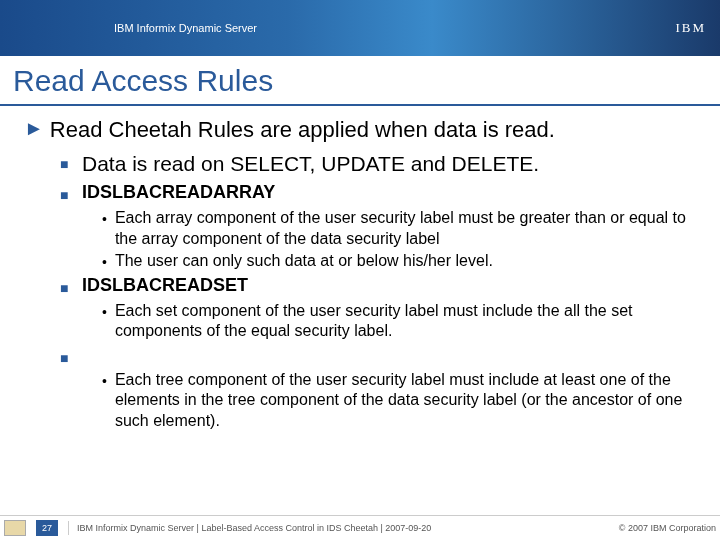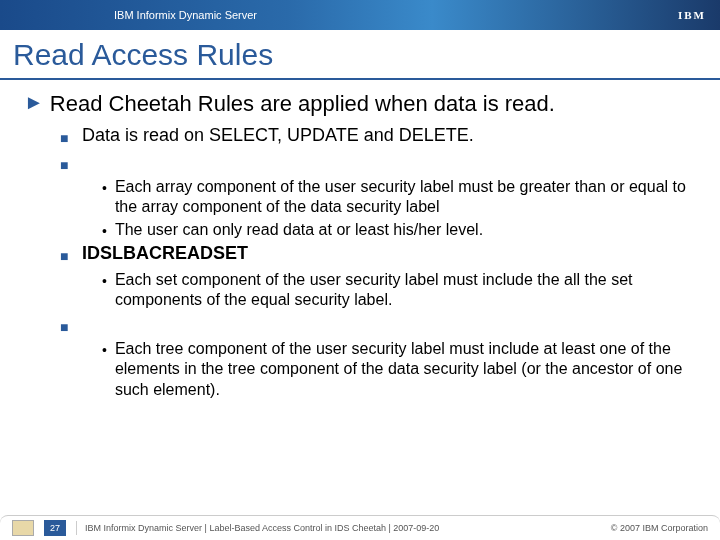--- a/index.html
+++ b/index.html
@@ -11,32 +11,32 @@
     background: #fff;
     overflow: hidden;
     position: relative;
   }
   .header {
     height: 24px;
     background: linear-gradient(to right, #1a4a8a 0%, #2a6aaa 40%, #3a8aca 60%, #1a3a6a 100%);
     display: flex;
     align-items: center;
     justify-content: space-between;
-    padding: 3px 14px;
+    padding: 16px 14px;
     position: relative;
   }
   .header-title {
     color: #fff;
     font-size: 11px;
     margin-left: 100px;
   }
   .ibm-logo {
     color: #fff;
-    font-weight: bold;
-    font-size: 11px;
+    font-weight: normal;
+    font-size: 13px;
     letter-spacing: 2px;
     font-family: serif;
   }
   .slide-title {
     font-size: 30px;
     color: #2a5a9a;
     padding: 8px 20px 6px 13px;
     font-weight: normal;
     margin: 0;
   }
@@ -72,21 +72,21 @@
   }
   .sq {
     color: #2a5a9a;
     font-size: 14px;
     margin-right: 10px;
     margin-top: 6px;
     width: 12px;
     flex-shrink: 0;
   }
   .sub1-text {
-    font-size: 18px;
+    font-size: 21px;
     color: #000;
     line-height: 1.3;
   }
   .sub1-text-small {
     font-size: 18px;
     color: #000;
     font-weight: bold;
     line-height: 1.3;
   }
   .sub2 {
@@ -111,22 +111,21 @@
     position: absolute;
     bottom: 0;
     left: 0;
     right: 0;
     height: 24px;
     border-top: 1px solid #ccc;
     display: flex;
     align-items: center;
     font-size: 9px;
     color: #555;
-    padding: 0 12px;
-    border-radius: 8px;
+    padding: 0 4px;
   }
   .footer-logo {
     width: 20px;
     height: 14px;
     background: #e8d8a8;
     border: 1px solid #aaa;
     margin-right: 10px;
   }
   .page-num {
     background: #2a5a9a;
@@ -168,28 +167,29 @@
     <span class="main-text">Read Cheetah Rules are applied when data is read.</span>
   </div>
 
   <div class="sub1">
     <span class="sq">■</span>
     <span class="sub1-text">Data is read on SELECT, UPDATE and DELETE.</span>
   </div>
 
   <div class="sub1">
     <span class="sq">■</span>
+    <span class="sub1-text-small">IDSLBACREADARRAY</span>
   </div>
   <div class="sub2">
     <span class="dot">•</span>
     <span class="sub2-text">Each array component of the user security label must be greater than or equal to the array component of the data security label</span>
   </div>
   <div class="sub2">
     <span class="dot">•</span>
-    <span class="sub2-text">The user can only read data at or least his/her level.</span>
+    <span class="sub2-text">The user can only such data at or below his/her level.</span>
   </div>
 
   <div class="sub1">
     <span class="sq">■</span>
     <span class="sub1-text-small">IDSLBACREADSET</span>
   </div>
   <div class="sub2">
     <span class="dot">•</span>
     <span class="sub2-text">Each set component of the user security label must include the all the set components of the equal security label.</span>
   </div>

